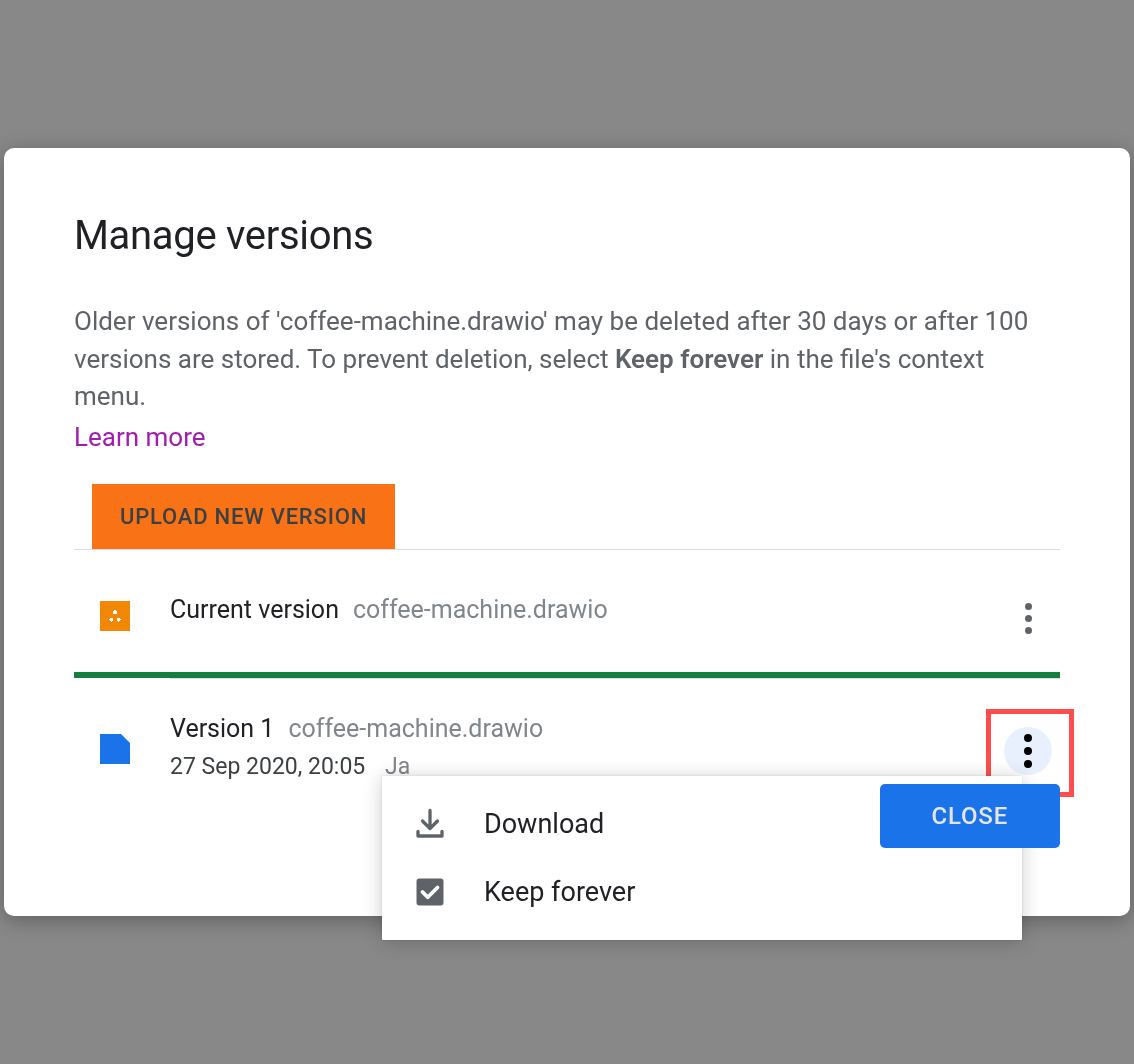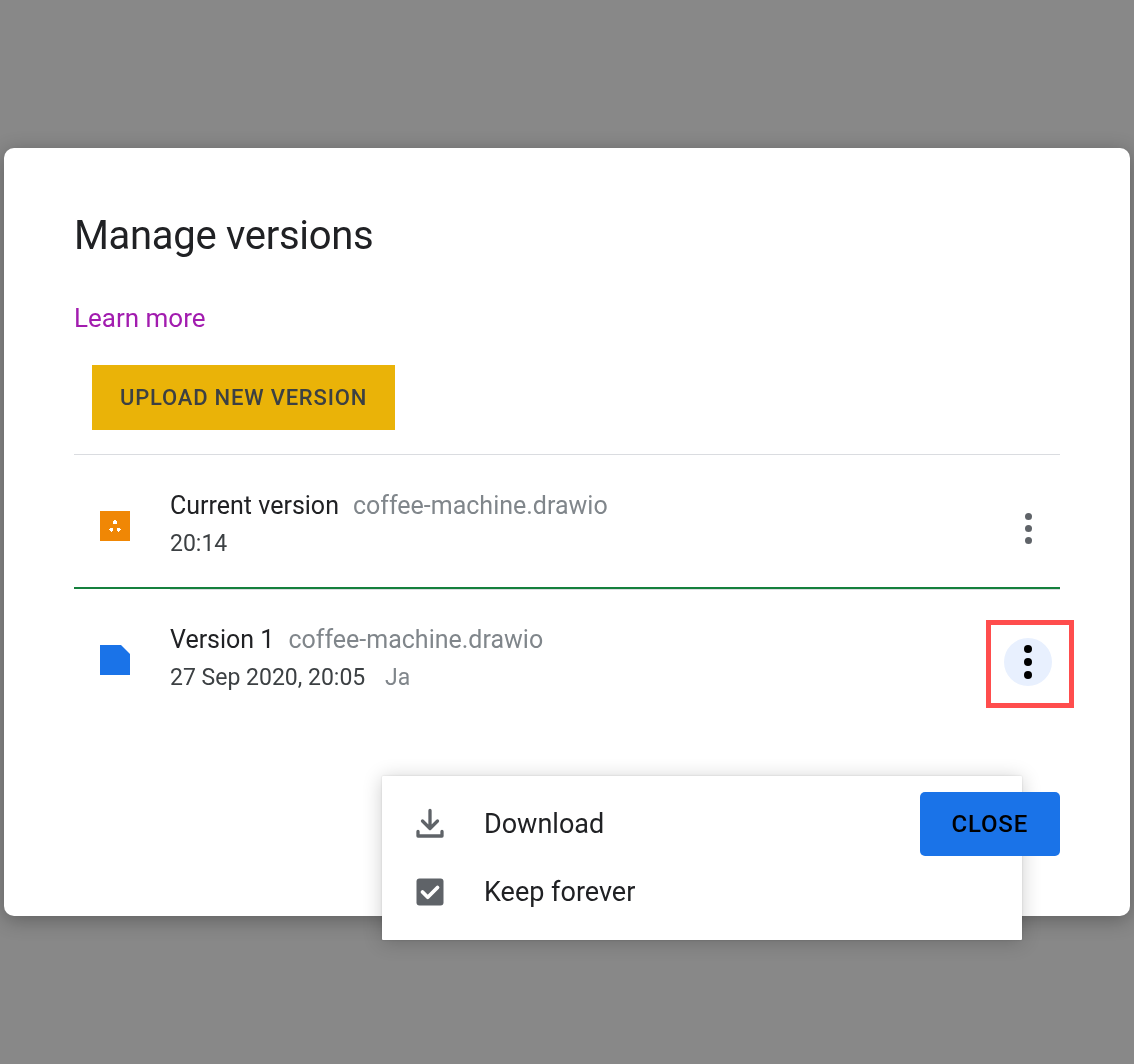--- a/index.html
+++ b/index.html
@@ -43,45 +43,44 @@
       color: #5f6368;
     }
     .learn-more {
       color: #a21caf;
       font-size: 26px;
       text-decoration: none;
       display: inline-block;
       margin-bottom: 32px;
     }
     .upload-btn {
-      background: #eab308;
+      background: #f97316;
       border: none;
       color: #3c4043;
       font-size: 22px;
       font-weight: 500;
       letter-spacing: 0.8px;
       padding: 20px 28px;
       margin-left: 18px;
-      margin-bottom: 24px;
       cursor: pointer;
       font-family: inherit;
     }
     .divider {
       border: none;
       border-top: 1px solid #dadce0;
       margin: 0;
     }
     .version-row {
       display: flex;
       align-items: center;
       padding: 36px 0 30px 26px;
       position: relative;
     }
     .version-row + .version-row {
-      border-top: 2px solid #15803d;
+      border-top: 6px solid #15803d;
       margin-left: 96px;
       padding-left: 0;
     }
     .version-row.second {
       margin-left: 0;
       padding-left: 26px;
       position: relative;
     }
     .version-row.second::before {
       content: '';
@@ -203,55 +202,57 @@
     .menu-icon {
       width: 36px;
       height: 36px;
       margin-right: 36px;
       flex-shrink: 0;
       color: #5f6368;
     }
     .close-btn {
       position: absolute;
       right: 70px;
-      bottom: 60px;
+      bottom: 68px;
       background: #1a73e8;
-      color: #000000;
+      color: #e5e5e5;
       border: none;
       font-size: 24px;
       font-weight: 500;
       letter-spacing: 0.8px;
-      padding: 18px 32px;
+      padding: 18px 52px;
       border-radius: 5px;
       cursor: pointer;
       font-family: inherit;
     }
   </style>
 </head>
 <body>
 
 <div class="dialog">
   <h1 class="dialog-title">Manage versions</h1>
 
+  <p class="description">
+    <span>Older versions of 'coffee-machine.drawio' may be deleted after 30 days or after 100 versions are stored. To prevent deletion, select </span><span class="bold">Keep forever</span><span> in the file's context menu.</span>
+  </p>
   <a href="#" class="learn-more">Learn more</a>
 
   <div>
     <button class="upload-btn">UPLOAD NEW VERSION</button>
   </div>
 
   <hr class="divider">
 
   <div class="version-row">
     <div class="file-icon drawio"></div>
     <div class="version-info">
       <div class="version-title-line">
         <span class="version-label">Current version</span>
         <span class="version-filename">coffee-machine.drawio</span>
       </div>
-      <div class="version-meta">20:14</div>
     </div>
     <button class="more-btn">
       <span class="more-dots">
           <span></span>
           <span></span>
           <span></span>
         </span>
     </button>
   </div>
 

